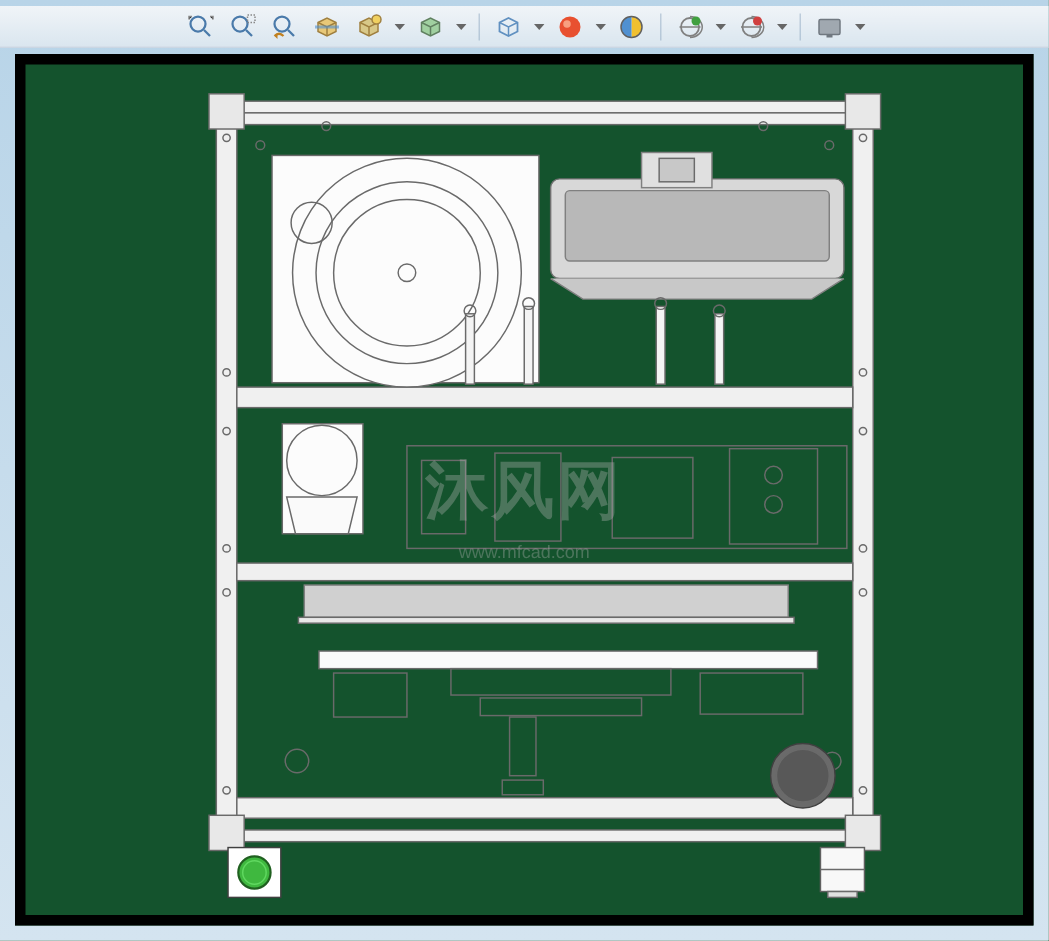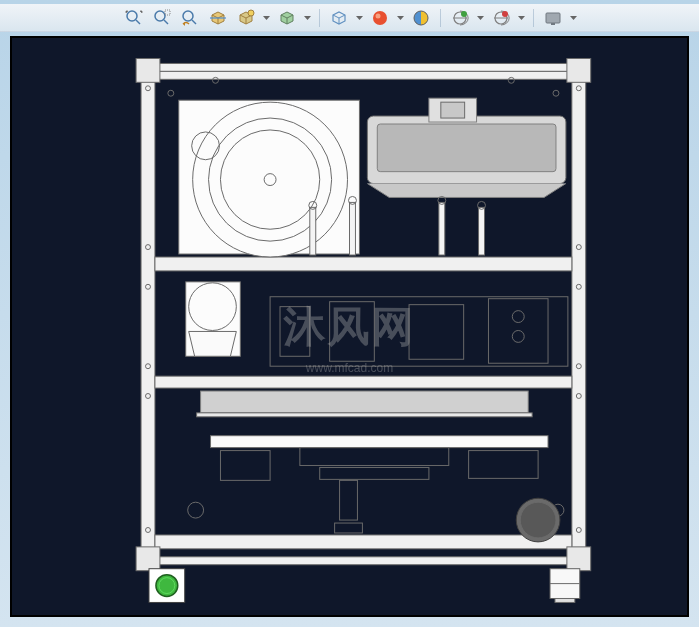--- a/index.html
+++ b/index.html
@@ -38,22 +38,22 @@
     .separator {
       width: 1px; height: 18px; background: rgba(120,150,180,0.4);
       margin: 0 2px;
     }
     .viewport {
       position: absolute;
       top: 36px;
       left: 10px;
       right: 10px;
       bottom: 10px;
-      background: #0f172a;
-      border: 2px solid #000000;
+      background: #14532d;
+      border: 7px solid #000000;
     }
     .watermark {
       position: absolute;
       top: 50%; left: 50%;
       transform: translate(-50%, -50%);
       font-size: 42px;
       font-weight: bold;
       color: rgba(180,180,180,0.35);
       pointer-events: none;
       letter-spacing: 2px;

